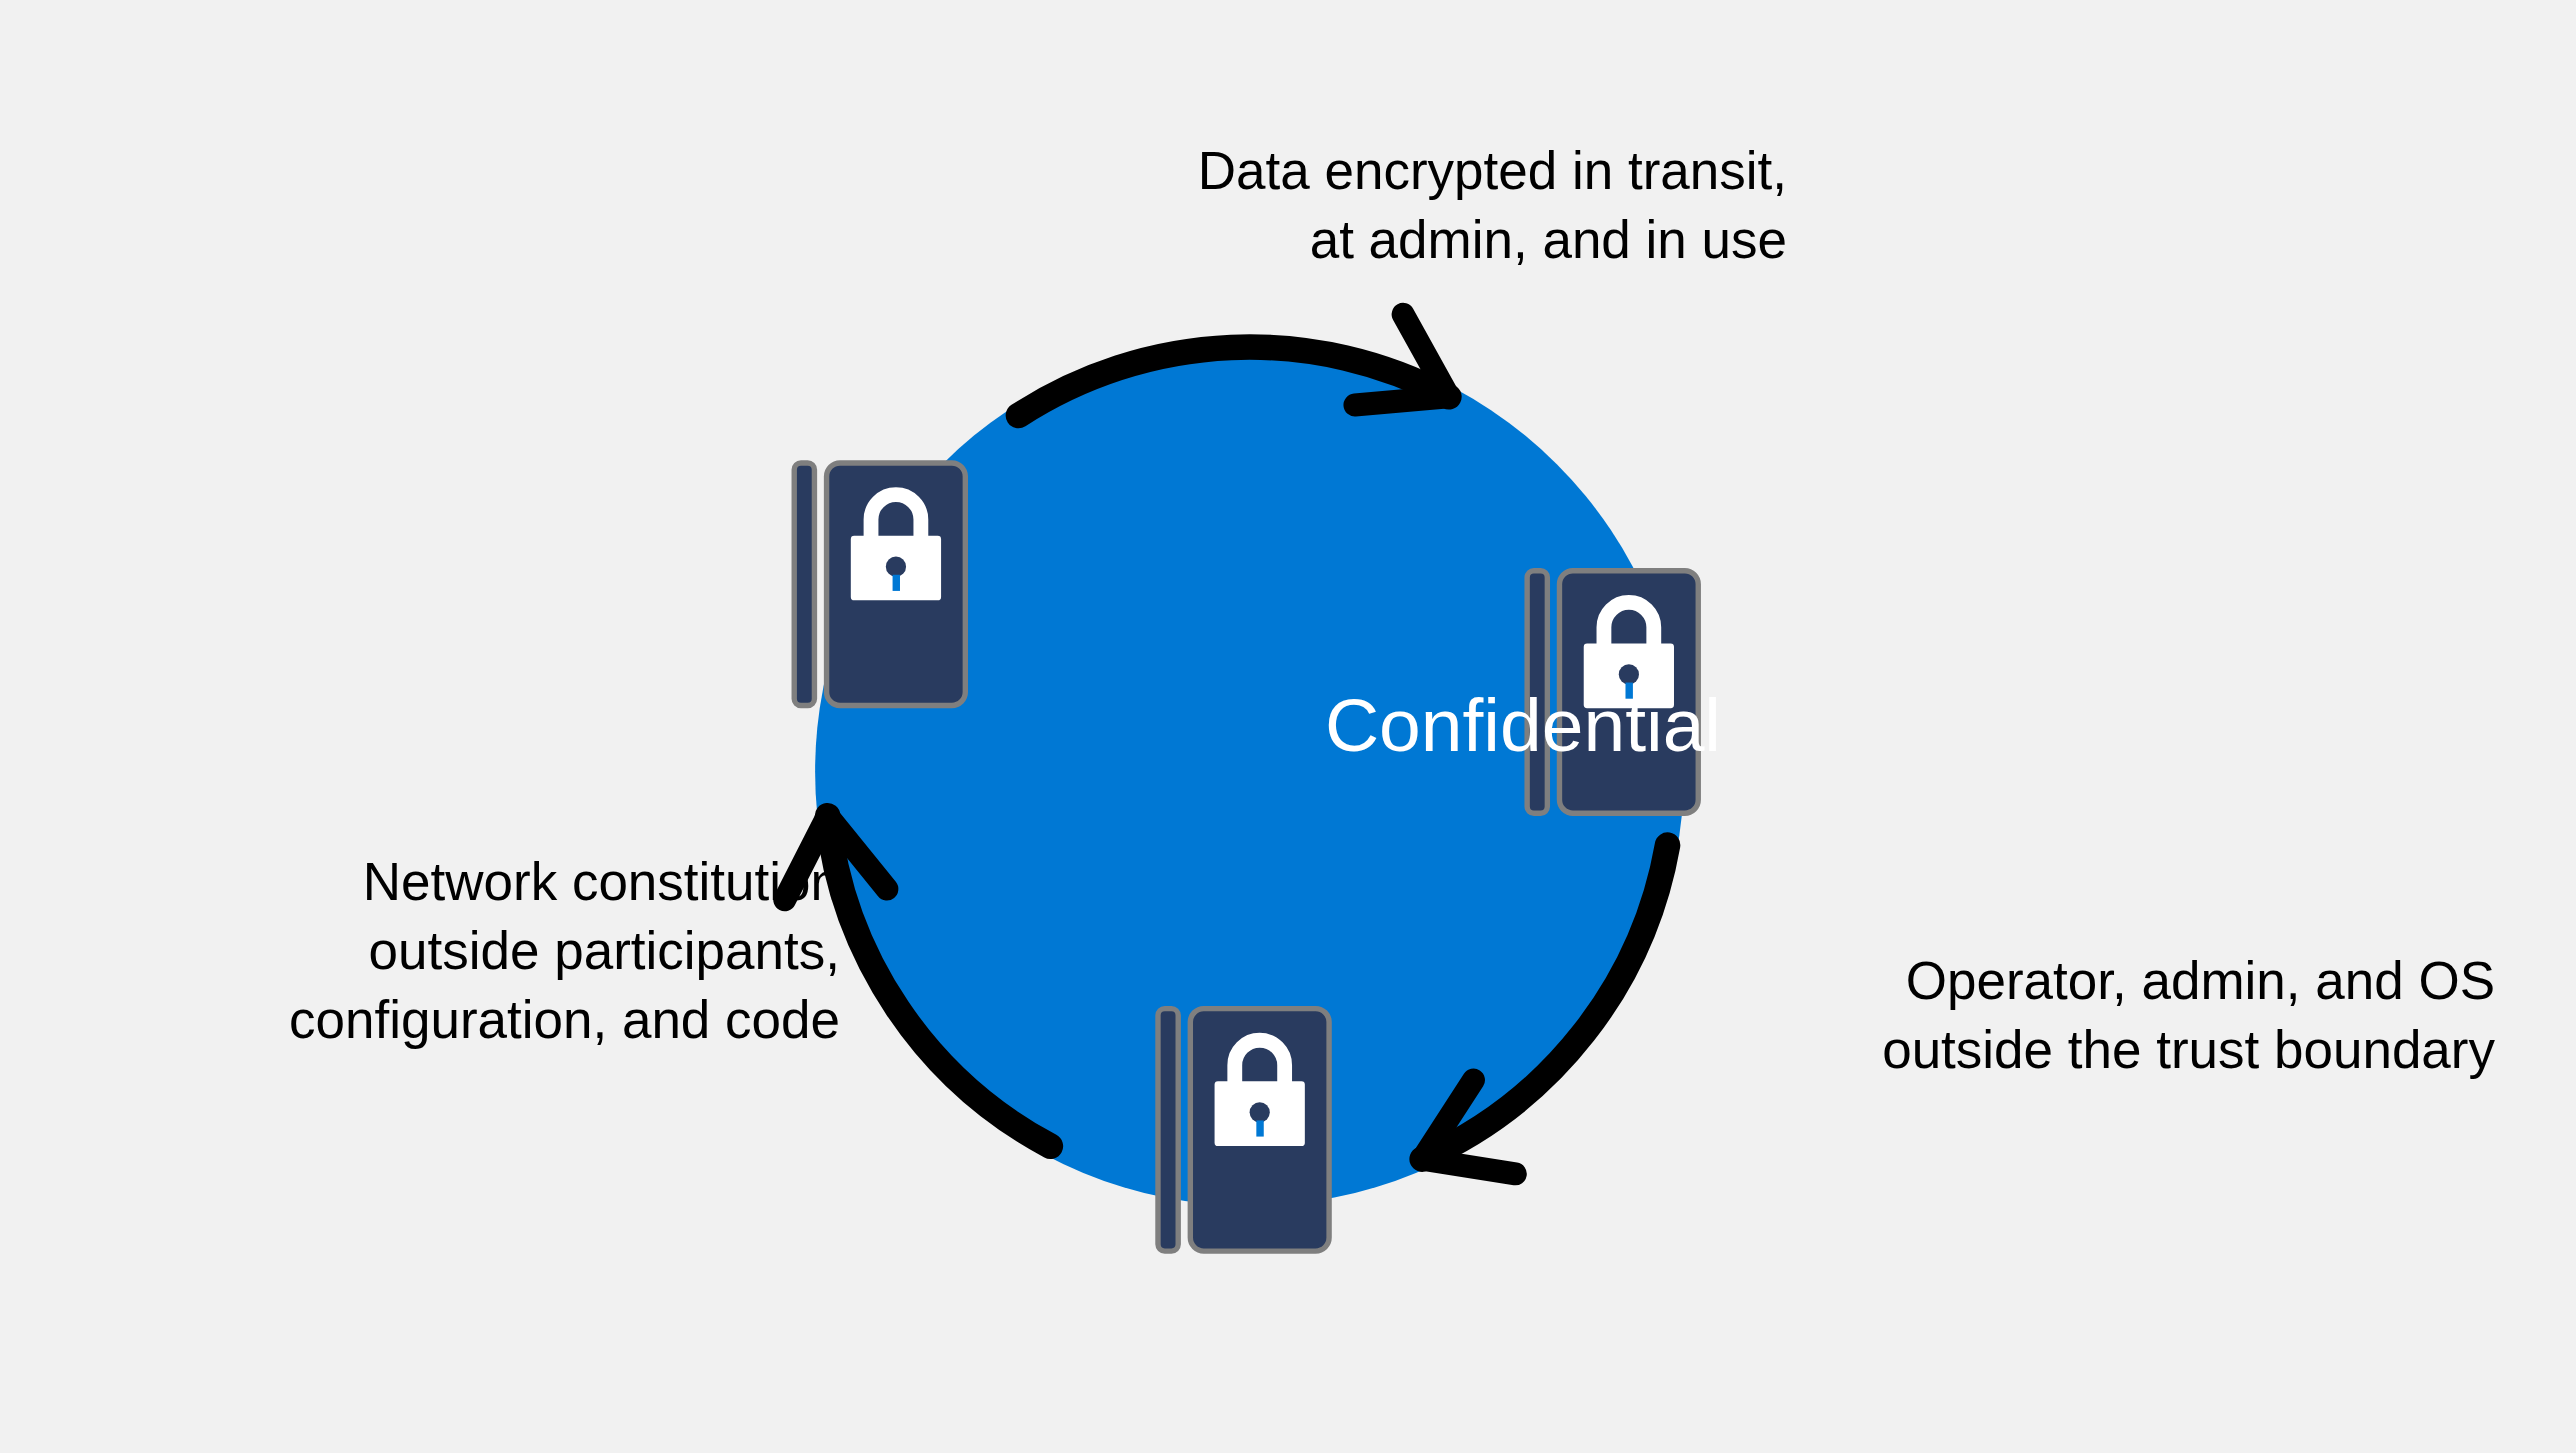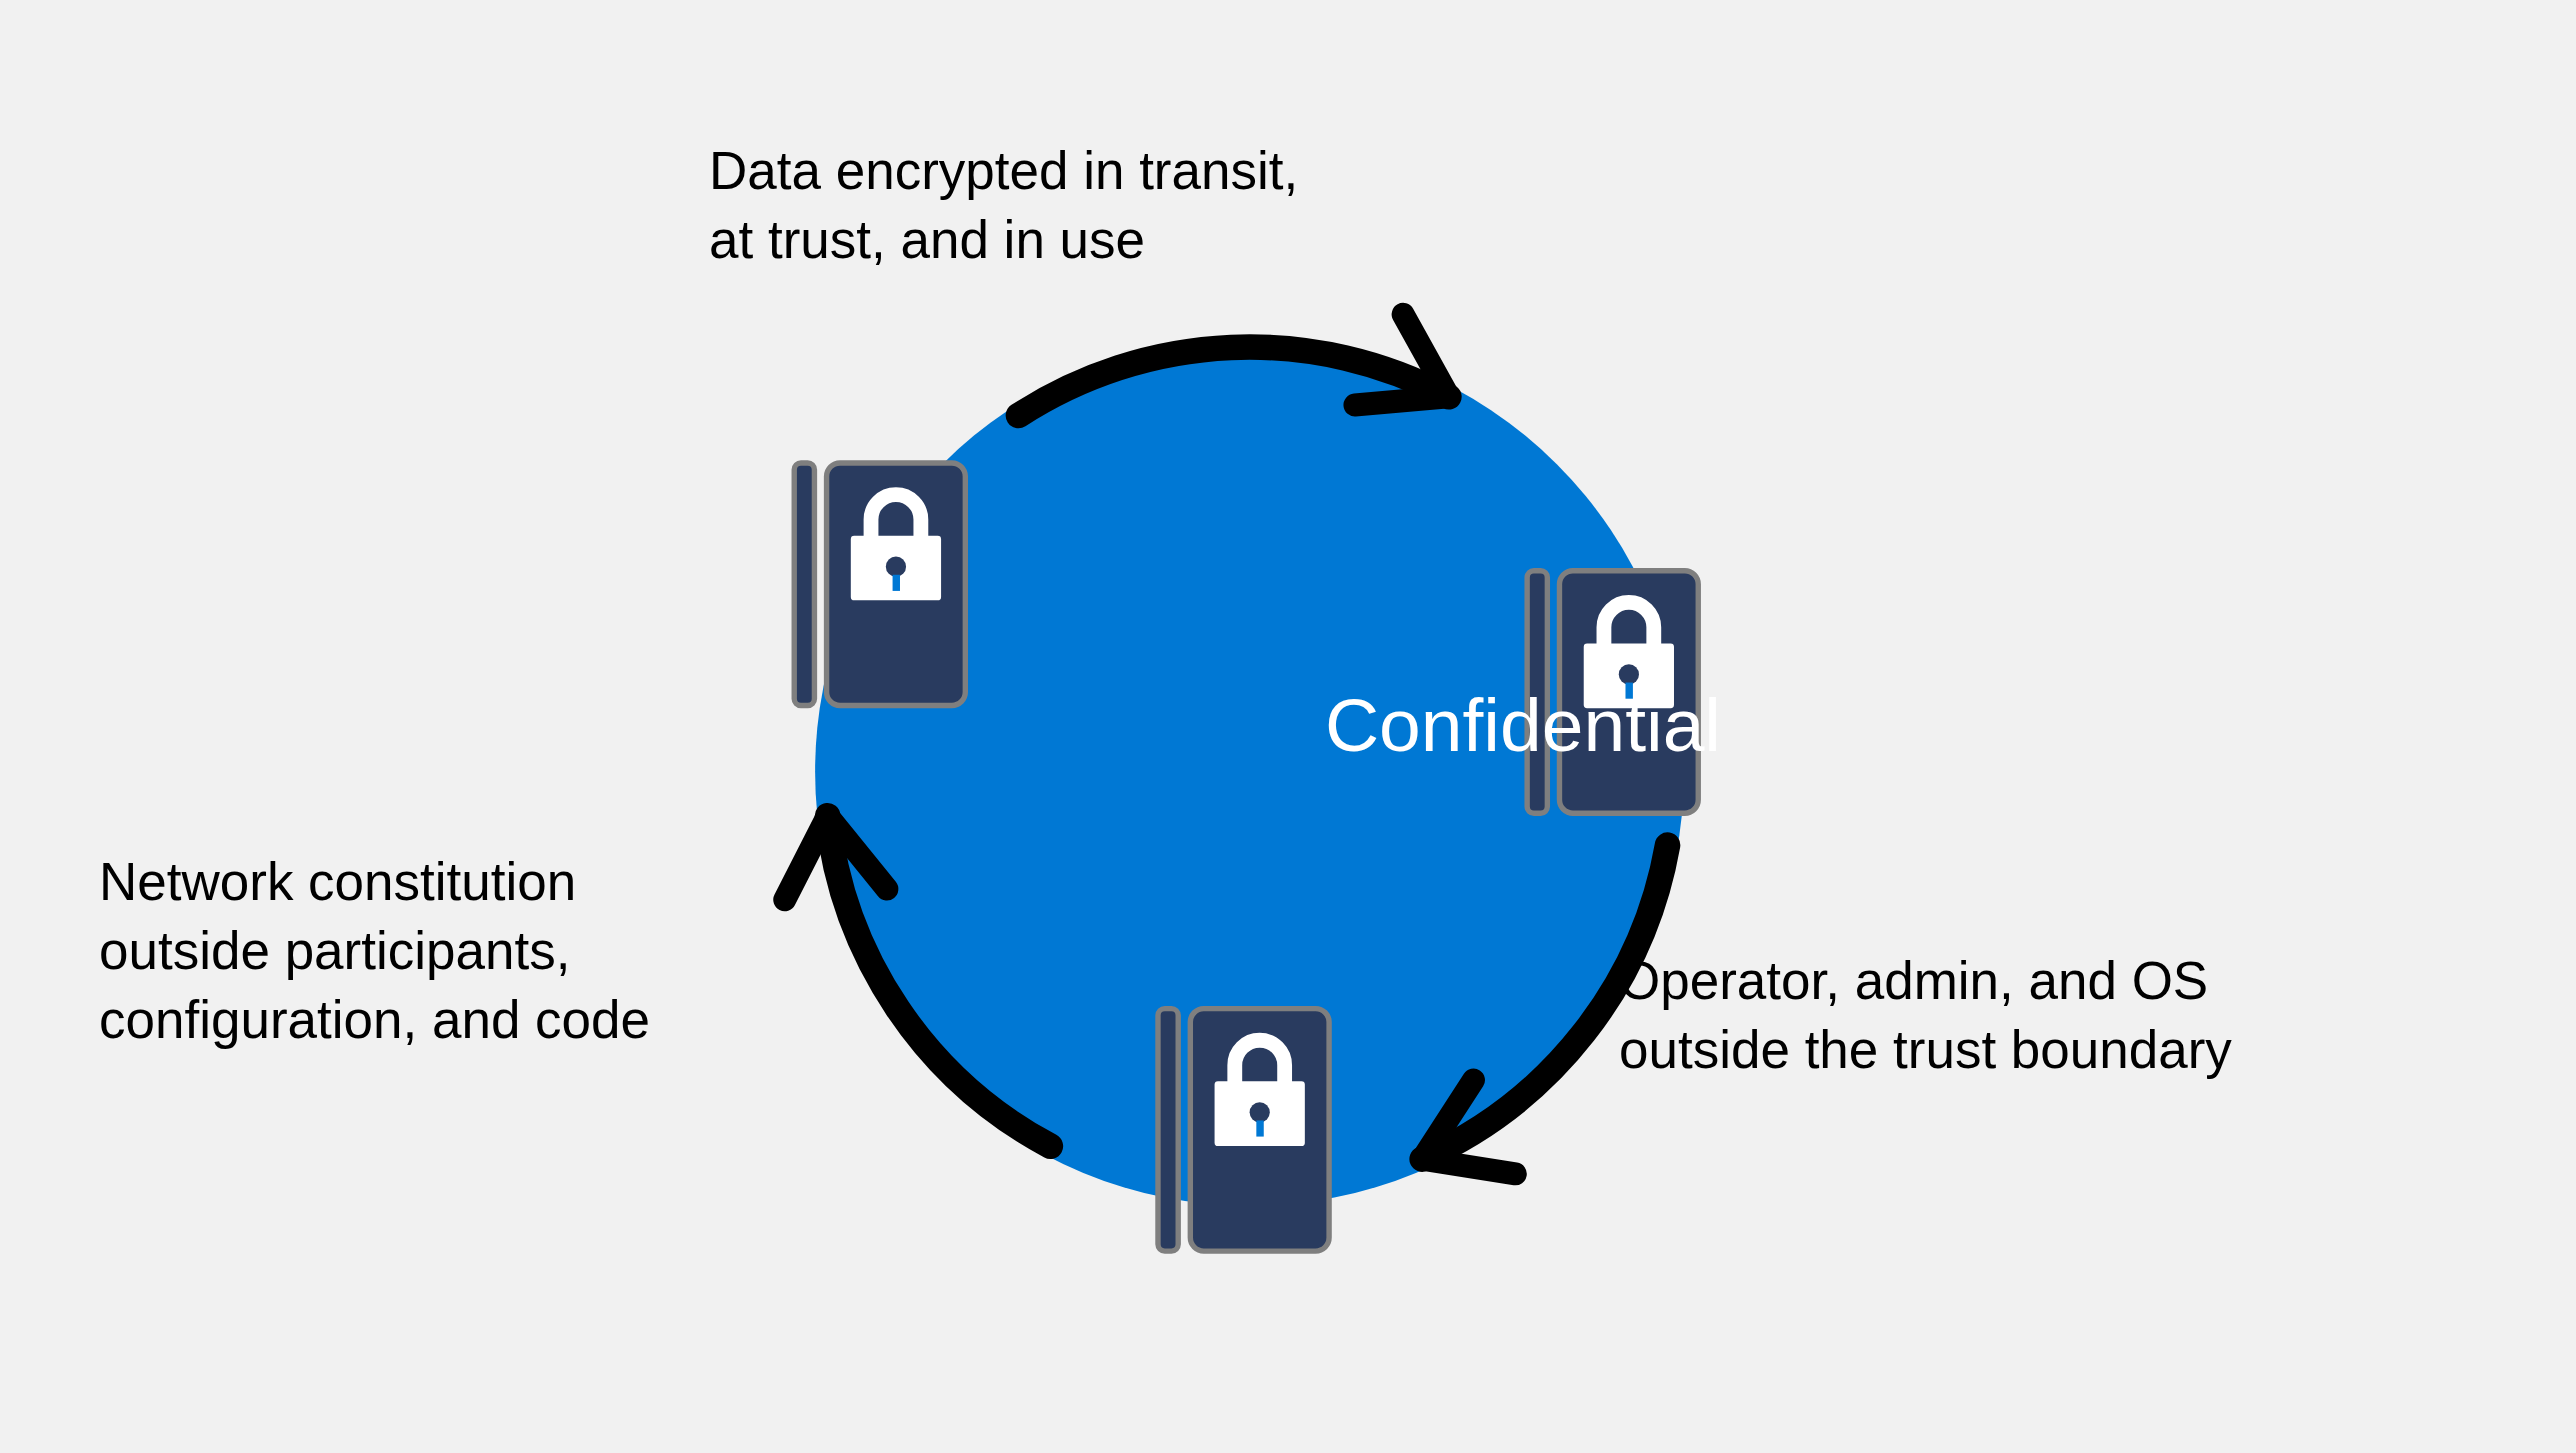--- a/index.html
+++ b/index.html
@@ -18,21 +18,21 @@
   .head{fill:none;stroke:var(--arrow-black,#000);stroke-width:34;stroke-linecap:round;stroke-linejoin:round;}
 
   .lk-frame{fill:var(--ledger-navy,#293b5f);stroke:var(--ledger-border,#7f7f7f);stroke-width:8;}
   .lk-shackle{fill:none;stroke:#ffffff;stroke-width:22;}
   .lk-white{fill:#ffffff;}
   .lk-hole{fill:var(--ledger-navy,#293b5f);}
   .lk-stem{fill:var(--circle-blue,#0078d4);}
 
   .label{
     position:absolute;
-    text-align:left;
+    text-align:right;
     color:var(--label-text,#000);
     font-size:53px;
     line-height:69px;
   }
   .label .ln{white-space:nowrap;}
   .label-top{left:709px;top:136px;width:1078px;}
   .label-left{left:99px;top:847px;width:741px;}
   .label-right{left:1619px;top:910px;width:876px;margin-top:36px;}
   .center-label{
     position:absolute;
@@ -73,21 +73,21 @@
     <path class="arc" d="M 1559.2 1701.2 A 630 630 0 0 1 1228.5 1210.8"></path>
     <path class="head" d="M 1316.6 1319.6 L 1228.5 1210.8 L 1164.9 1335.5"></path>
 
     <use href="#lockicon" x="1175" y="683"></use>
     <use href="#lockicon" x="2263" y="843"></use>
     <use href="#lockicon" x="1715" y="1493"></use>
   </svg>
 
   <div class="label label-top">
     <div class="ln">Data encrypted in transit,</div>
-    <div class="ln">at trust, and in use</div>
+    <div class="ln">at admin, and in use</div>
   </div>
 
   <div class="label label-left">
     <div class="ln">Network constitution</div>
     <div class="ln">outside participants,</div>
     <div class="ln">configuration, and code</div>
   </div>
 
   <div class="label label-right">
     <div class="ln">Operator, admin, and OS</div>

